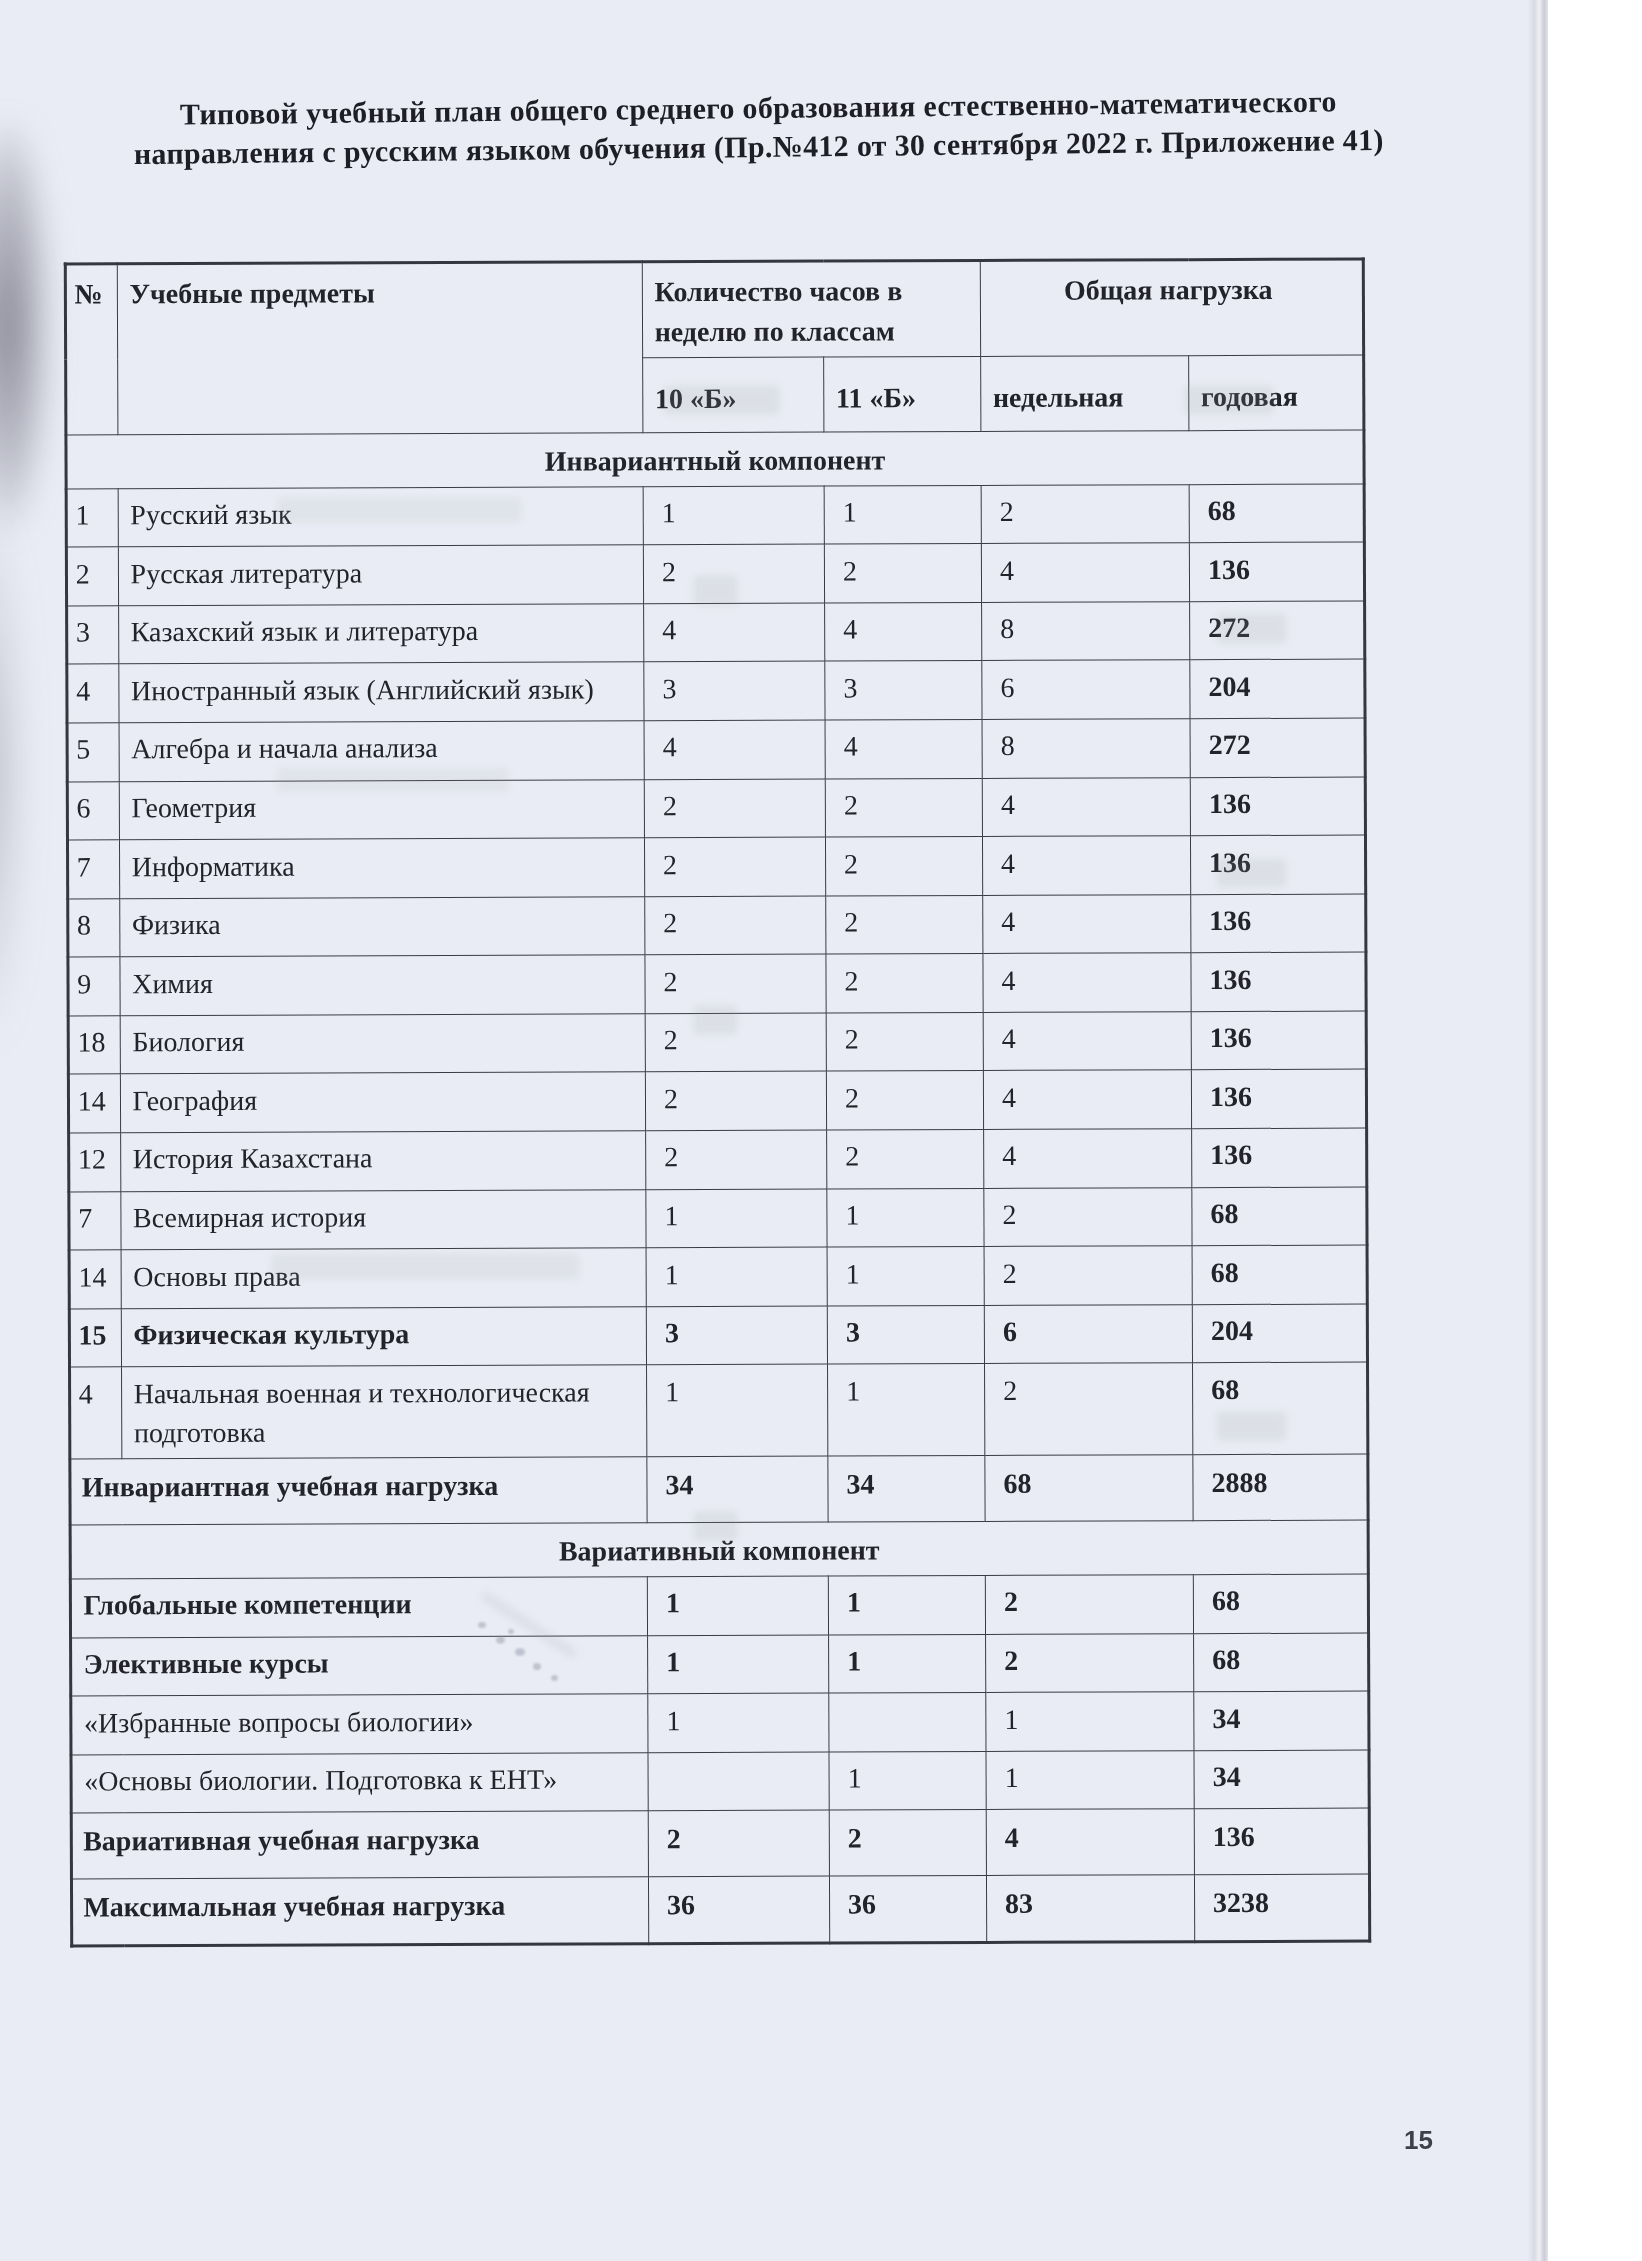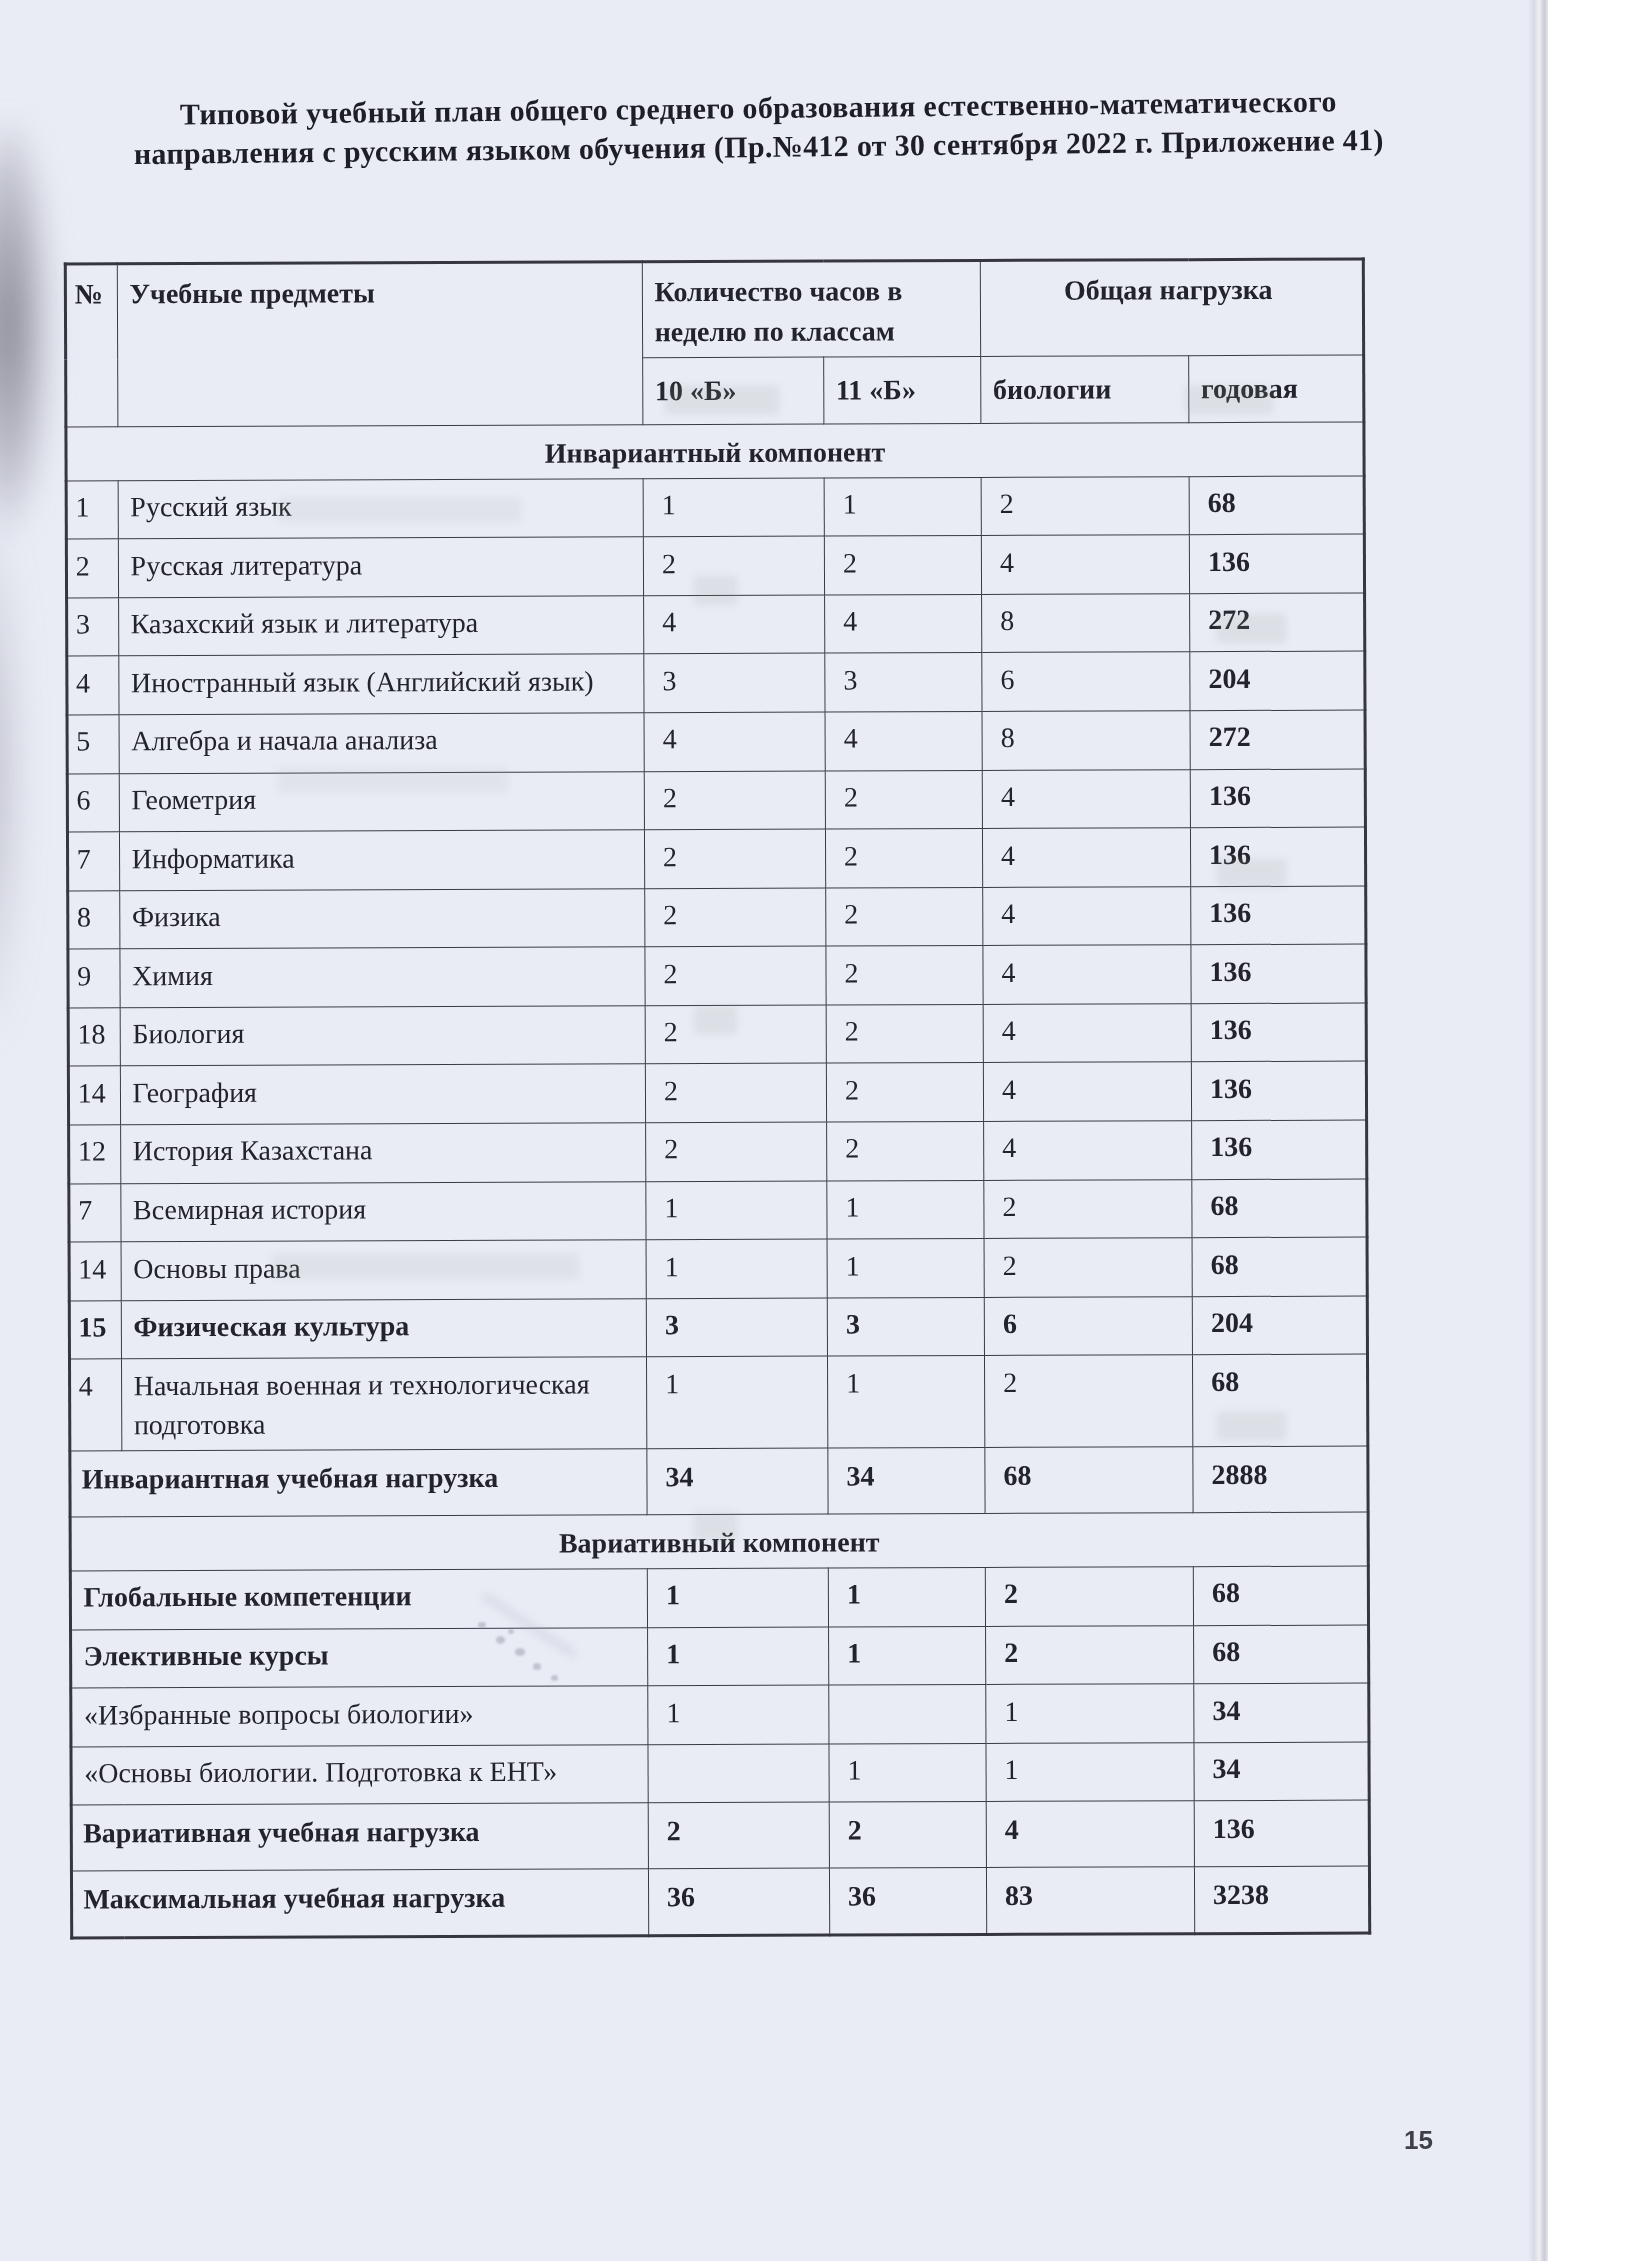--- a/index.html
+++ b/index.html
@@ -39,21 +39,21 @@
   table{
     border-collapse:collapse; table-layout:fixed; width:1297px;
     border:3.2px solid #35363f;
   }
   td,th{
     border:1.9px solid #3a3b45; font-size:28px; line-height:1.42;
     color:#23232b; overflow:hidden; vertical-align:top;
   }
   thead th{font-weight:bold; text-align:left; padding:9px 6.4px 5.2px 11.6px;}
   th.h-main{height:67px;}
-  th.h-sub{height:48px; padding-top:13px;}
+  th.h-sub{height:48px; padding-top:21px;}
   th.c-num{padding-left:7.7px;}
   th.h-total{text-align:center; padding-left:0;}
   .section td{
     height:45px; text-align:center; font-weight:bold; padding:5.2px 0 2.6px 0;
     vertical-align:middle;
   }
   .datarow td{height:46px; padding:6.4px 5.2px 5.2px 18px;}
   .datarow td.c-no{padding-left:7.7px;}
   .datarow td.c-subj{padding-left:11.6px;}
   .sumrow td{height:52px; font-weight:bold; padding:7.7px 5.2px 5.2px 18px;}
@@ -107,21 +107,21 @@
       <thead>
         <tr>
           <th class="h-main c-num" rowspan="2">№</th>
           <th class="h-main" rowspan="2">Учебные предметы</th>
           <th class="h-main" colspan="2">Количество часов в неделю по классам</th>
           <th class="h-main h-total" colspan="2">Общая нагрузка</th>
         </tr>
         <tr>
           <th class="h-sub">10 «Б»</th>
           <th class="h-sub">11 «Б»</th>
-          <th class="h-sub">биологии</th>
+          <th class="h-sub">недельная</th>
           <th class="h-sub">годовая</th>
         </tr>
       </thead>
       <tbody>
         <tr class="section">
           <td colspan="6">Инвариантный компонент</td>
         </tr>
       </tbody>
       <tbody id="invariant-body">
           <tr class="datarow">

